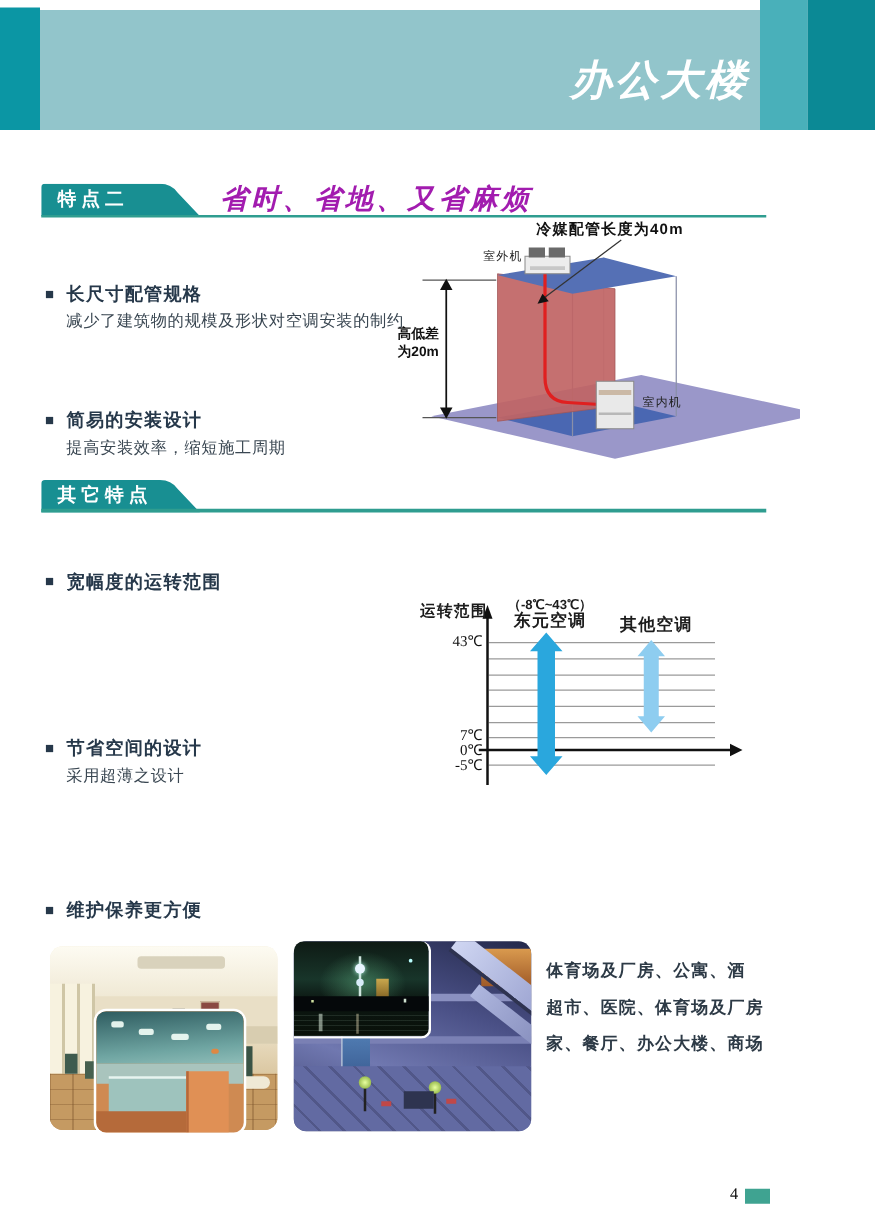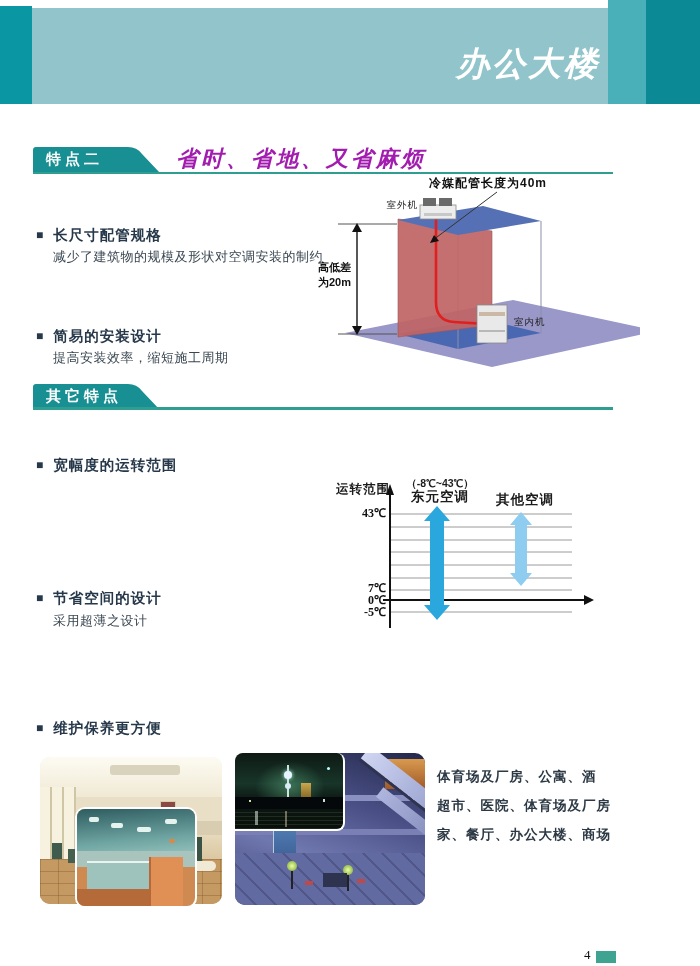--- a/index.html
+++ b/index.html
@@ -29,21 +29,21 @@
   .item-h{display:flex;gap:9px;align-items:baseline;font-weight:bold;font-size:14.5px;
           color:#26384a;letter-spacing:1px;}
   .item-h .bullet{font-size:12px;position:relative;top:-1px;}
   .item-p{font-family:"Liberation Serif",serif;font-size:13px;color:#3a4752;
           letter-spacing:0.5px;line-height:23px;}
 
   
   .chart{left:330px;top:466px;width:272px;height:172px;}
   .chart .lbl{position:absolute;font-weight:bold;color:#1c1c1c;}
   .tick{position:absolute;width:44px;text-align:right;font-family:"Liberation Serif",serif;
-        font-weight:bold;font-size:12px;color:#111;height:14px;line-height:14px;}
+        font-weight:normal;font-size:12px;color:#111;height:14px;line-height:14px;}
 
   
   .photo{border-radius:10px;overflow:hidden;}
   .photo>div{position:absolute;}
 
   
   .usage{left:437px;top:762px;width:200px;font-weight:bold;font-size:13.5px;
          color:#2d3a46;letter-spacing:1px;}
   .usage div{line-height:29px;}
 

